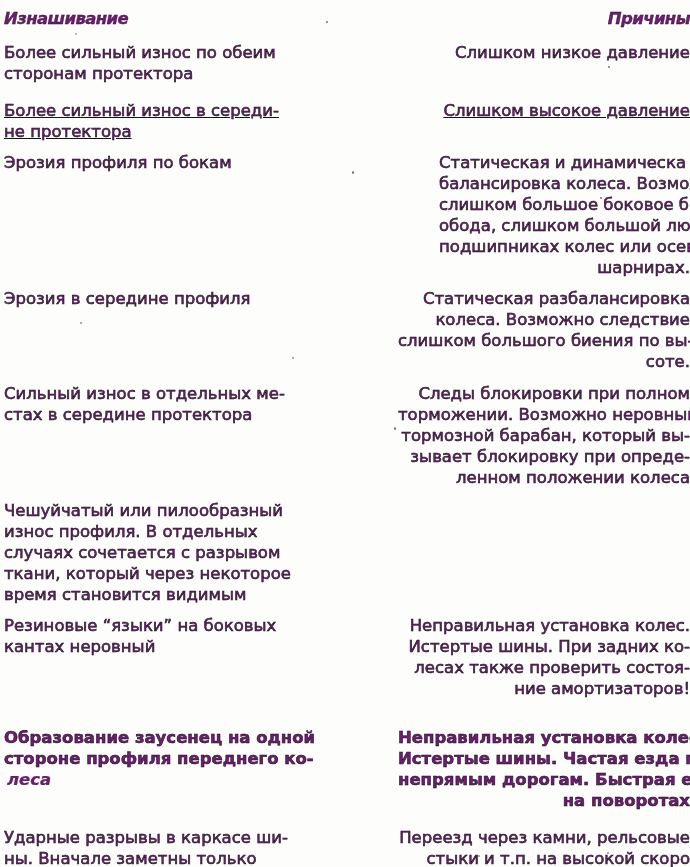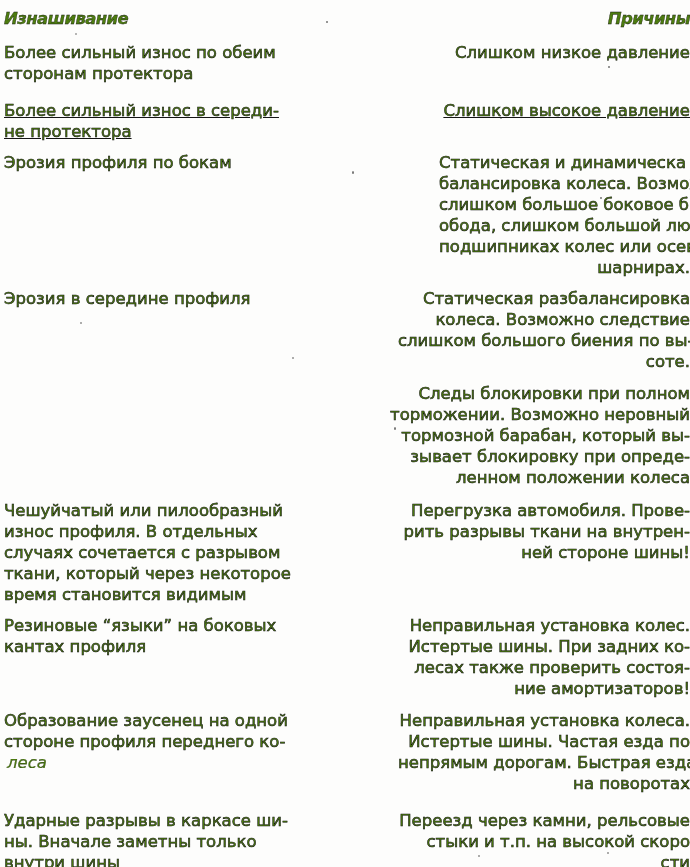--- a/index.html
+++ b/index.html
@@ -12,21 +12,21 @@
   }
   .page {
     position: relative;
     box-sizing: border-box;
     width: 690px;
     height: 867px;
     padding: 8px 0 0 4px;
     font-family: "DejaVu Sans", sans-serif;
     font-size: 16.5px;
     line-height: 21px;
-    color: #4d7c0f;
+    color: #701a75;
     -webkit-text-stroke: 0.55px #141414;
   }
   .row {
     display: flex;
     align-items: flex-start;
   }
   .cell {
     white-space: pre;          
   }
   .col-wear {
@@ -45,21 +45,21 @@
     -webkit-text-stroke: 0.35px #141414;
   }
   
   .r1 { margin-top: 13px; }
   .r2 { margin-top: 16px; text-decoration: underline; }
   .r3 { margin-top: 10px; gap: 41px; }
   .r4 { margin-top: 10px; }
   .r5 { margin-top: 11px; }
   .r6 { margin-top: 12px; }
   .r7 { margin-top: 10px; }
-  .r8 { margin-top: 11px; }
+  .r8 { margin-top: 28px; font-weight: bold; }
   .r9 { margin-top: 16px; }
   .italic-tail {
     display: block;
     font-style: italic;
     padding-left: 3px;
     -webkit-text-stroke: 0.2px #141414;
   }
   
   .speck {
     position: absolute;
@@ -115,41 +115,40 @@
 
   <div class="row r4">
     <div class="cell col-wear">Эрозия в середине профиля</div>
     <div class="cell col-cause">Статическая разбалансировка
 колеса. Возможно следствие
 слишком большого биения по вы-
 соте.</div>
   </div>
 
   <div class="row r5">
+    <div class="cell col-wear">Сильный износ в отдельных ме-
+стах в середине протектора</div>
     <div class="cell col-cause">Следы блокировки при полном
 торможении. Возможно неровный
 тормозной барабан, который вы-
 зывает блокировку при опреде-
 ленном положении колеса</div>
   </div>
 
   <div class="row r6">
     <div class="cell col-wear">Чешуйчатый или пилообразный
 износ профиля. В отдельных
 случаях сочетается с разрывом
 ткани, который через некоторое
 время становится видимым</div>
-    <div class="cell col-cause">Перегрузка автомобиля. Прове-
-рить разрывы ткани на внутрен-
-ней стороне шины!</div>
   </div>
 
   <div class="row r7">
     <div class="cell col-wear">Резиновые “языки” на боковых
-кантах профиля</div>
+кантах неровный</div>
     <div class="cell col-cause">Неправильная установка колес.
 Истертые шины. При задних ко-
 лесах также проверить состоя-
 ние амортизаторов!</div>
   </div>
 
   <div class="row r8">
     <div class="cell col-wear"><span>Образование заусенец на одной
 стороне профиля переднего ко-</span><span class="italic-tail">леса</span></div>
     <div class="cell col-cause">Неправильная установка колеса.

